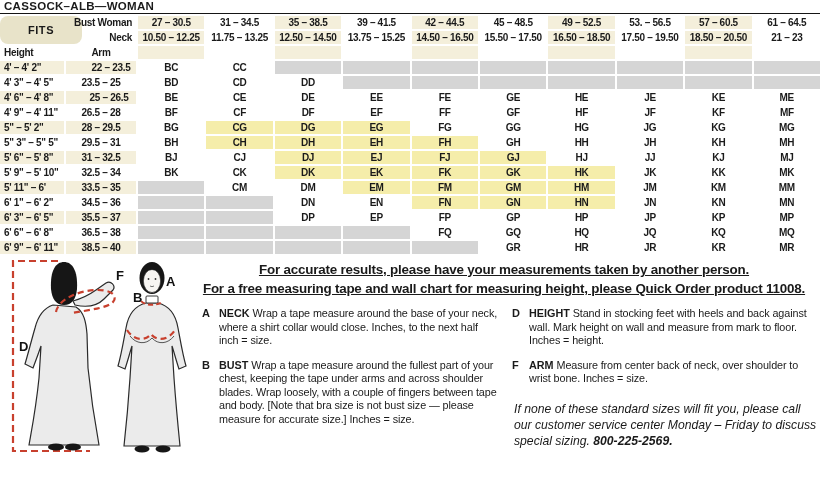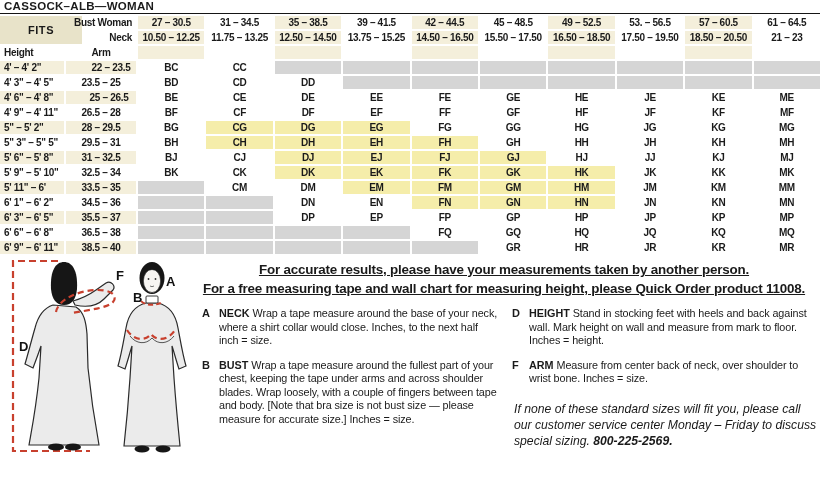--- a/index.html
+++ b/index.html
@@ -20,21 +20,21 @@
   .grid{
     display:grid;width:820px;box-sizing:border-box;
     grid-template-columns:64px 16px 52px repeat(10,minmax(0,1fr));
     grid-auto-rows:13px;gap:2px;margin-top:2px;
     font-size:10px;font-weight:700;letter-spacing:-.3px;
   }
   .grid .c{
     background:#fff;display:flex;align-items:center;justify-content:center;
     white-space:nowrap;overflow:visible;
   }
-  .grid .fits{background:var(--tan,#e8e3c9);font-size:11px;letter-spacing:.6px;}
+  .grid .fits{background:var(--tan,#e8e3c9);font-size:11px;letter-spacing:.6px;border-radius:8px;}
   .grid .right{justify-content:flex-end;padding-right:4px;}
   .grid .left{justify-content:flex-start;padding-left:4px;}
   .grid .cream{background:var(--cream,#f4efdb);}
   .grid .na{background:var(--na,#d5d5d5);}
   .grid .hl{background:var(--hl,#f5edaa);}
 
   .quikship-row{display:flex;justify-content:flex-end;margin-top:7px;}
   .quikship{
     width:66px;height:17px;background:var(--qs,#f7ec9f);
     display:flex;align-items:center;justify-content:center;

